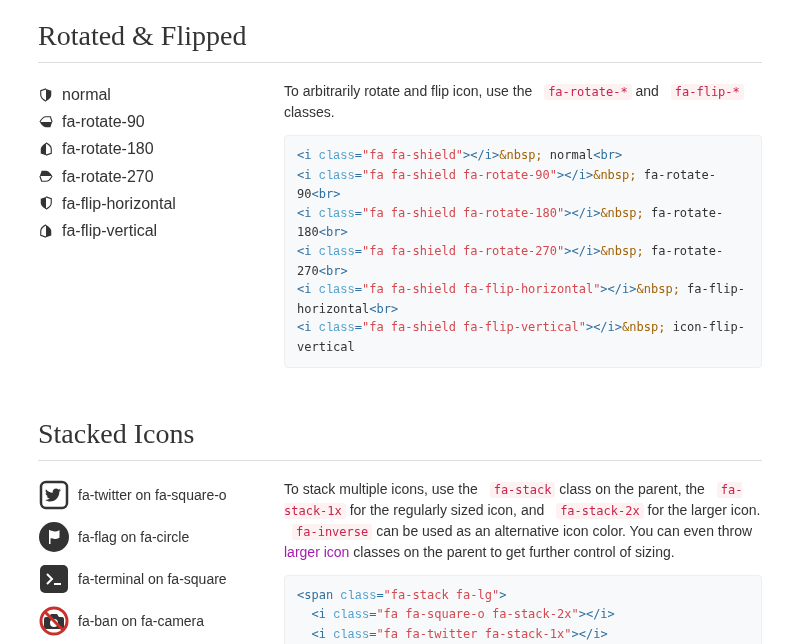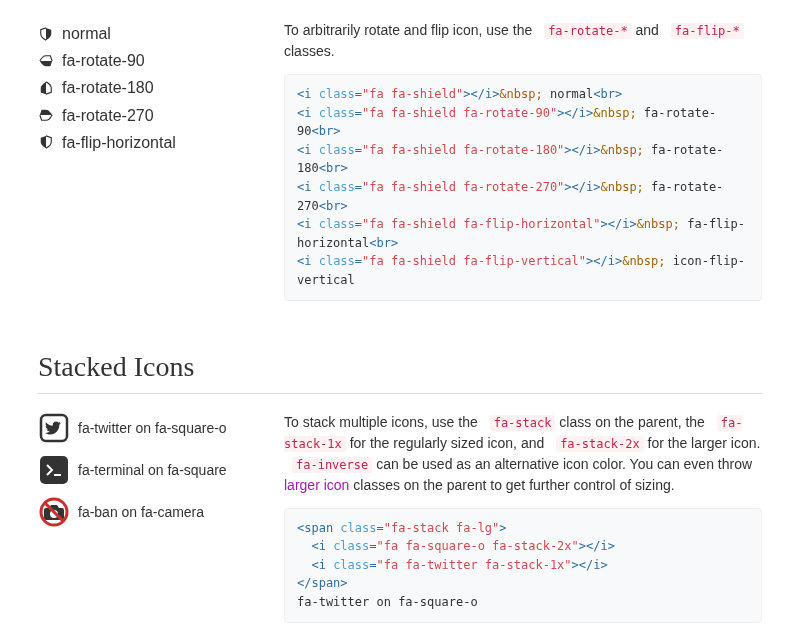--- a/index.html
+++ b/index.html
@@ -12,29 +12,30 @@
 .example-list { font-size: 16px; line-height: 1.7; color: #333; }
 .example-list .item { display: flex; align-items: center; gap: 8px; }
 .icon { display: inline-flex; width: 16px; height: 16px; align-items: center; justify-content: center; }
 .stack-list .item { display: flex; align-items: center; gap: 8px; font-size: 14px; margin-bottom: 10px; }
 .stack { width: 32px; height: 32px; display: inline-flex; align-items: center; justify-content: center; }
 p { font-size: 14px; line-height: 1.5; color: #333; margin-bottom: 12px; }
 code.inline { background: #fdf1f1; color: #c7254e; padding: 1px 4px; border-radius: 3px; font-family: Menlo, Monaco, Consolas, monospace; font-size: 12px; margin-left: 8px; }
 a.link { color: #a21caf; text-decoration: none; }
 pre.codeblock { background: #f8f9fa; border: 1px solid #eee; border-radius: 4px; padding: 10px 12px; font-family: Menlo, Monaco, Consolas, monospace; font-size: 12px; line-height: 1.55; white-space: pre-wrap; word-wrap: break-word; color: #333; overflow: hidden; }
 .tok-tag { color: #2f6f9f; }
-.tok-attr { color: #4f9fcf; }
+.tok-attr { color: #4f9fcf; font-family: Liberation Mono, monospace; }
 .tok-str { color: #d44950; }
 .tok-ent { color: #a16207; }
 svg { display: block; }
 </style>
 </head>
 <body>
 
 <div class="section">
+  <h2>Rotated &amp; Flipped</h2>
   <div class="row">
     <div class="left">
       <div class="example-list">
         <div class="item">
           <span class="icon">
               <svg viewBox="0 0 16 16" width="14" height="14">
                 <path fill="#333" d="M8 1 L14 3 V8 C14 12 8 15 8 15 V1 Z"></path>
                 <path fill="none" stroke="#333" stroke-width="1.3" d="M8 1 L2 3 V8 C2 12 8 15 8 15"></path>
               </svg>
             </span>
@@ -69,20 +70,29 @@
         </div>
         <div class="item">
           <span class="icon">
               <svg viewBox="0 0 16 16" width="14" height="14" style="transform:scaleX(-1)">
                 <path fill="#333" d="M8 1 L14 3 V8 C14 12 8 15 8 15 V1 Z"></path>
                 <path fill="none" stroke="#333" stroke-width="1.3" d="M8 1 L2 3 V8 C2 12 8 15 8 15"></path>
               </svg>
             </span>
           <span>fa-flip-horizontal</span>
         </div>
+        <div class="item">
+          <span class="icon">
+              <svg viewBox="0 0 16 16" width="14" height="14" style="transform:scaleY(-1)">
+                <path fill="#333" d="M8 1 L14 3 V8 C14 12 8 15 8 15 V1 Z"></path>
+                <path fill="none" stroke="#333" stroke-width="1.3" d="M8 1 L2 3 V8 C2 12 8 15 8 15"></path>
+              </svg>
+            </span>
+          <span>fa-flip-vertical</span>
+        </div>
       </div>
     </div>
     <div class="right">
       <p>
         <span>To arbitrarily rotate and flip icon, use the </span><code class="inline">fa-rotate-*</code><span> and </span><code class="inline">fa-flip-*</code><span> classes.</span>
       </p>
       <pre class="codeblock" id="code1"><span class="tok-tag">&lt;i</span> <span class="tok-attr">class</span><span class="tok-tag">=</span><span class="tok-str">"fa fa-shield"</span><span class="tok-tag">&gt;</span><span class="tok-tag">&lt;/i</span><span class="tok-tag">&gt;</span><span class="tok-ent">&amp;nbsp;</span> normal<span class="tok-tag">&lt;br</span><span class="tok-tag">&gt;</span>
 <span class="tok-tag">&lt;i</span> <span class="tok-attr">class</span><span class="tok-tag">=</span><span class="tok-str">"fa fa-shield fa-rotate-90"</span><span class="tok-tag">&gt;</span><span class="tok-tag">&lt;/i</span><span class="tok-tag">&gt;</span><span class="tok-ent">&amp;nbsp;</span> fa-rotate-90<span class="tok-tag">&lt;br</span><span class="tok-tag">&gt;</span>
 <span class="tok-tag">&lt;i</span> <span class="tok-attr">class</span><span class="tok-tag">=</span><span class="tok-str">"fa fa-shield fa-rotate-180"</span><span class="tok-tag">&gt;</span><span class="tok-tag">&lt;/i</span><span class="tok-tag">&gt;</span><span class="tok-ent">&amp;nbsp;</span> fa-rotate-180<span class="tok-tag">&lt;br</span><span class="tok-tag">&gt;</span>
 <span class="tok-tag">&lt;i</span> <span class="tok-attr">class</span><span class="tok-tag">=</span><span class="tok-str">"fa fa-shield fa-rotate-270"</span><span class="tok-tag">&gt;</span><span class="tok-tag">&lt;/i</span><span class="tok-tag">&gt;</span><span class="tok-ent">&amp;nbsp;</span> fa-rotate-270<span class="tok-tag">&lt;br</span><span class="tok-tag">&gt;</span>
@@ -98,20 +108,29 @@
     <div class="left">
       <div class="stack-list">
         <div class="item">
           <span class="stack">
               <svg viewBox="0 0 32 32" width="32" height="32">
                 <rect x="3" y="3" width="26" height="26" rx="5" fill="none" stroke="#333" stroke-width="2.5"></rect>
                 <path fill="#333" d="M23 11c-.6.3-1.2.5-1.9.6.7-.4 1.2-1 1.4-1.8-.6.4-1.4.7-2.1.8-.6-.6-1.5-1-2.4-1-1.8 0-3.3 1.5-3.3 3.3 0 .3 0 .5.1.8-2.7-.1-5.2-1.5-6.8-3.5-.3.5-.4 1-.4 1.6 0 1.1.6 2.1 1.5 2.7-.5 0-1-.2-1.5-.4 0 1.6 1.1 2.9 2.6 3.2-.3.1-.6.1-.9.1-.2 0-.4 0-.6-.1.4 1.3 1.6 2.2 3.1 2.3-1.1.9-2.6 1.4-4.1 1.4H7c1.5.9 3.2 1.5 5 1.5 6 0 9.3-5 9.3-9.3v-.4c.6-.5 1.2-1.1 1.7-1.8z"></path>
               </svg>
             </span>
           <span>fa-twitter on fa-square-o</span>
+        </div>
+        <div class="item">
+          <span class="stack">
+              <svg viewBox="0 0 32 32" width="32" height="32">
+                <circle cx="16" cy="16" r="15" fill="#333"></circle>
+                <path fill="#fff" d="M11 9v14h1.5v-5.5c2-1 3 .5 5 .5s3-1 4-1.5V9c-1 .5-2 1.5-4 1.5s-3-1.5-5-.5V9H11z"></path>
+              </svg>
+            </span>
+          <span>fa-flag on fa-circle</span>
         </div>
         <div class="item">
           <span class="stack">
               <svg viewBox="0 0 32 32" width="32" height="32">
                 <rect x="2" y="2" width="28" height="28" rx="5" fill="#333"></rect>
                 <path stroke="#fff" stroke-width="2" fill="none" d="M9 11l5 5-5 5M16 21h7"></path>
               </svg>
             </span>
           <span>fa-terminal on fa-square</span>
         </div>

